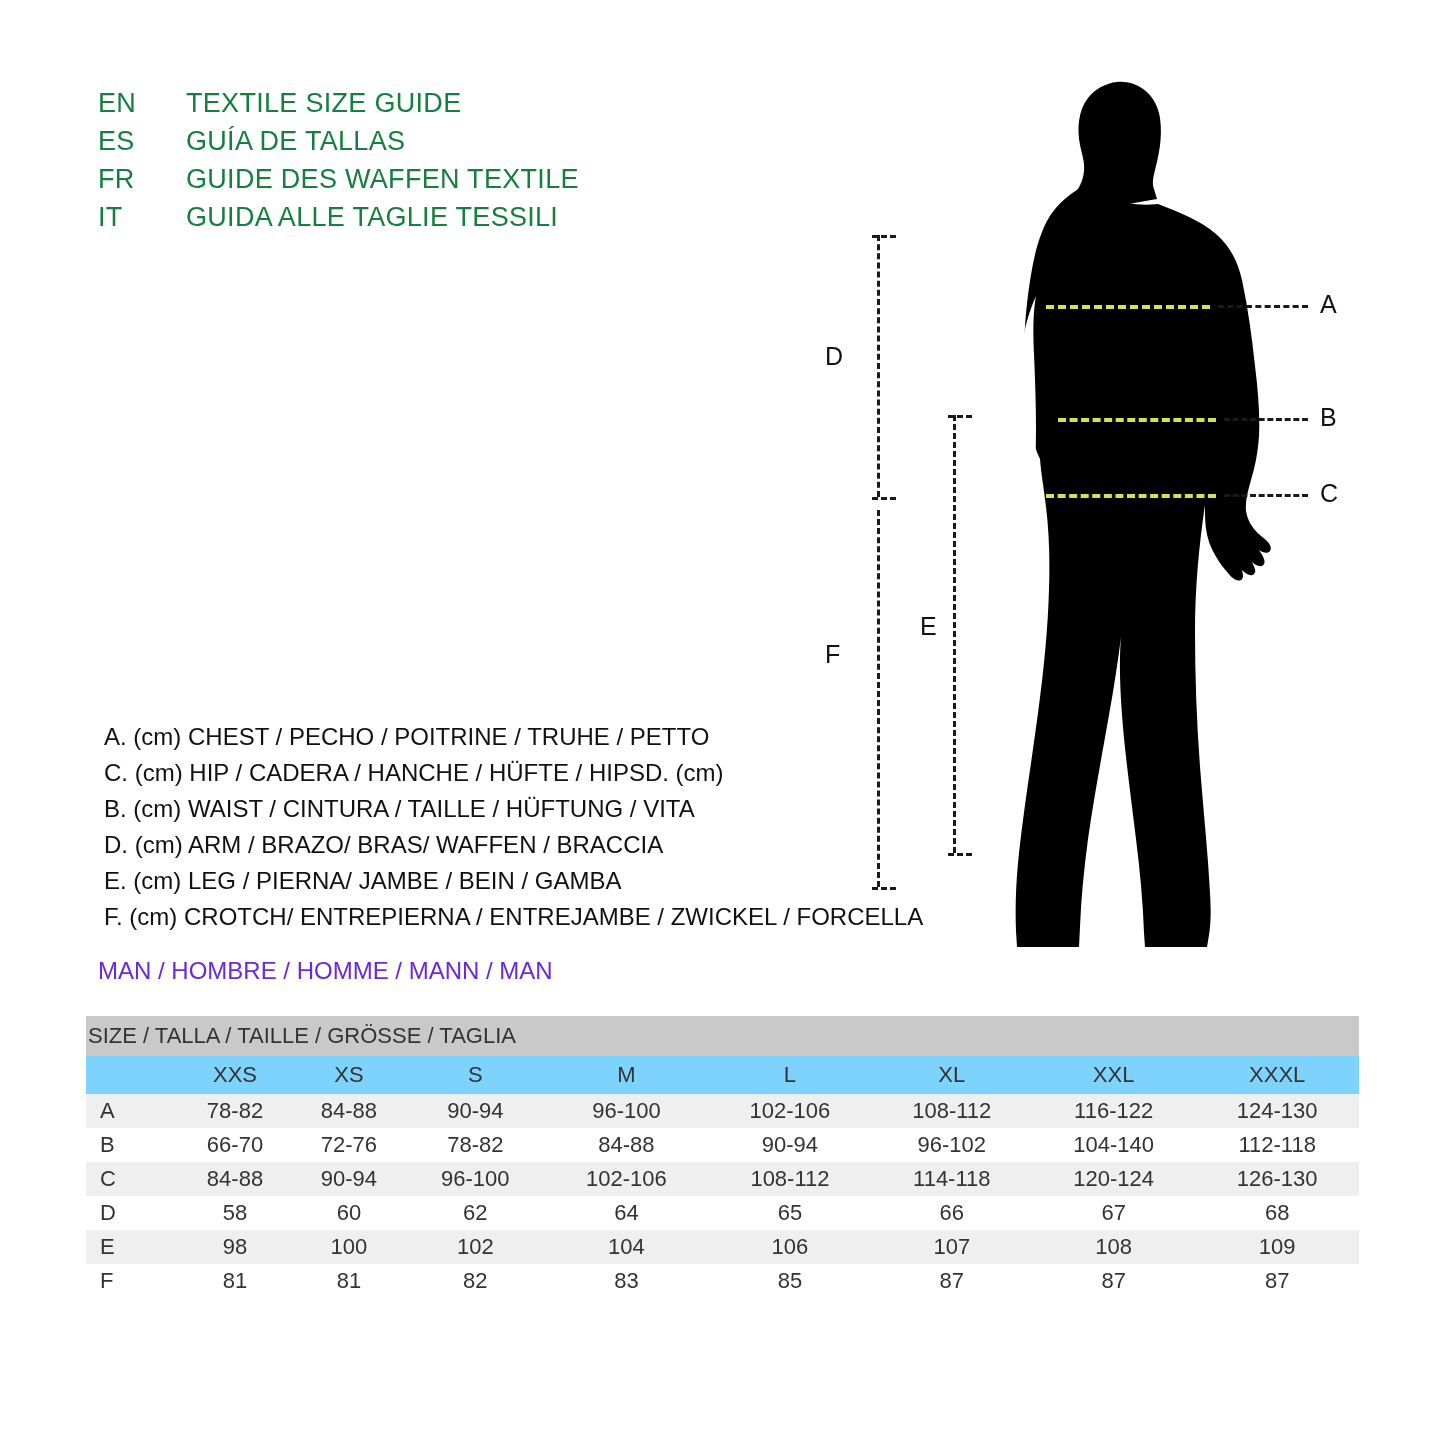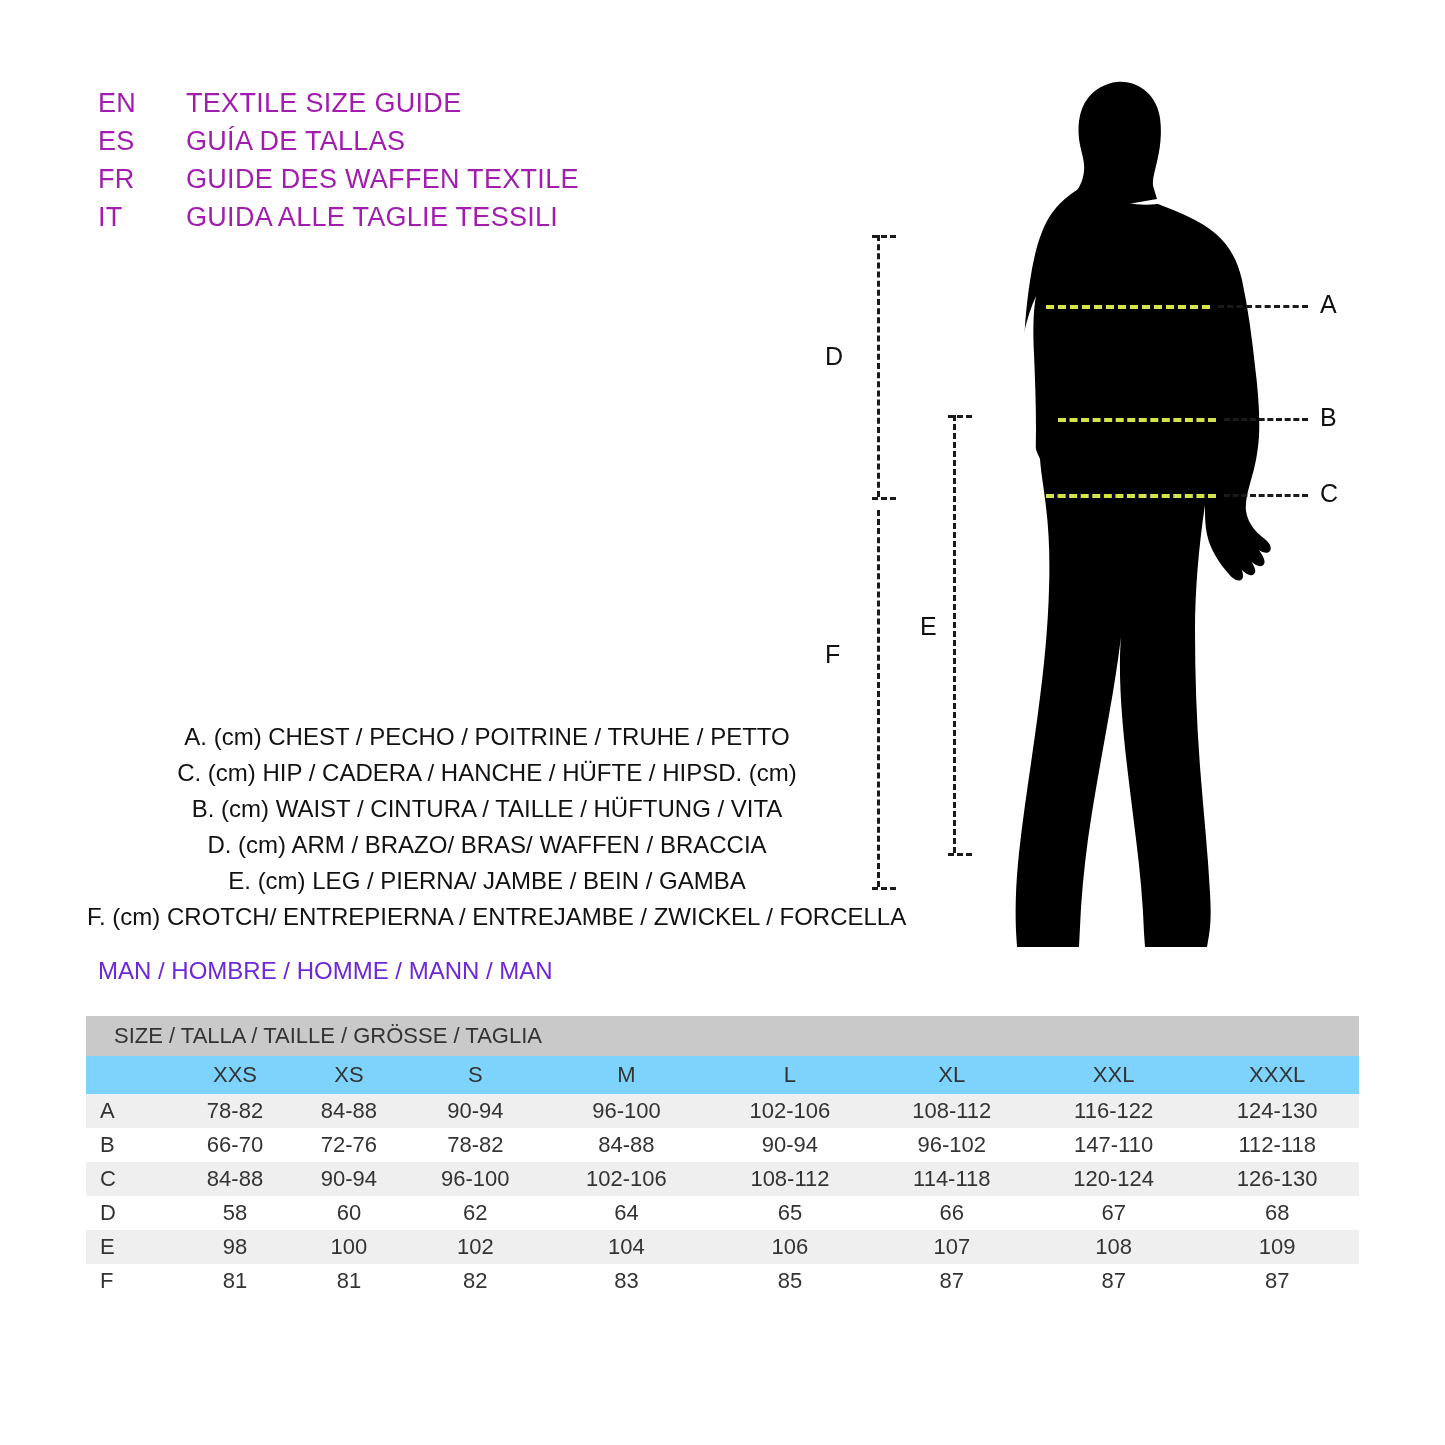--- a/index.html
+++ b/index.html
@@ -22,37 +22,36 @@
     left: 98px;
     top: 88px;
     width: 620px;
   }
   .title-row {
     display: flex;
     align-items: baseline;
     height: 38px;
     font-size: 27px;
     letter-spacing: 0.3px;
-    color: #a21caf;
+    color: #15803d;
   }
   .title-lang {
     width: 88px;
     flex: 0 0 88px;
   }
   .title-text {
     flex: 1 1 auto;
   }
 
   
   #legend-block {
     position: absolute;
-    left: 87px;
+    left: 104px;
     top: 723px;
     width: 800px;
-    text-align: center;
   }
   .legend-row {
     height: 36px;
     font-size: 24px;
     color: #111;
     white-space: nowrap;
   }
 
   #man-label {
     position: absolute;
@@ -109,21 +108,21 @@
   }
   #size-table td, #size-table th {
     padding: 0;
     height: 34px;
     text-align: center;
     font-weight: normal;
   }
   #size-table tr.header-row td {
     background: #c9c9c9;
     text-align: left;
-    padding-left: 28px;
+    padding-left: 2px;
     height: 40px;
     color: #333;
     font-size: 22px;
   }
   #size-table tr.cols-row td {
     background: #7dd3fc;
     height: 38px;
   }
   #size-table tr.shade td {
     background: #efefef;
@@ -301,21 +300,21 @@
     </tr>
 
     <tr class="plain">
       <td class="rowlabel">B</td>
       <td>66-70</td>
       <td>72-76</td>
       <td>78-82</td>
       <td>84-88</td>
       <td>90-94</td>
       <td>96-102</td>
-      <td>147-110</td>
+      <td>104-140</td>
       <td>112-118</td>
     </tr>
 
     <tr class="shade">
       <td class="rowlabel">C</td>
       <td>84-88</td>
       <td>90-94</td>
       <td>96-100</td>
       <td>102-106</td>
       <td>108-112</td>

